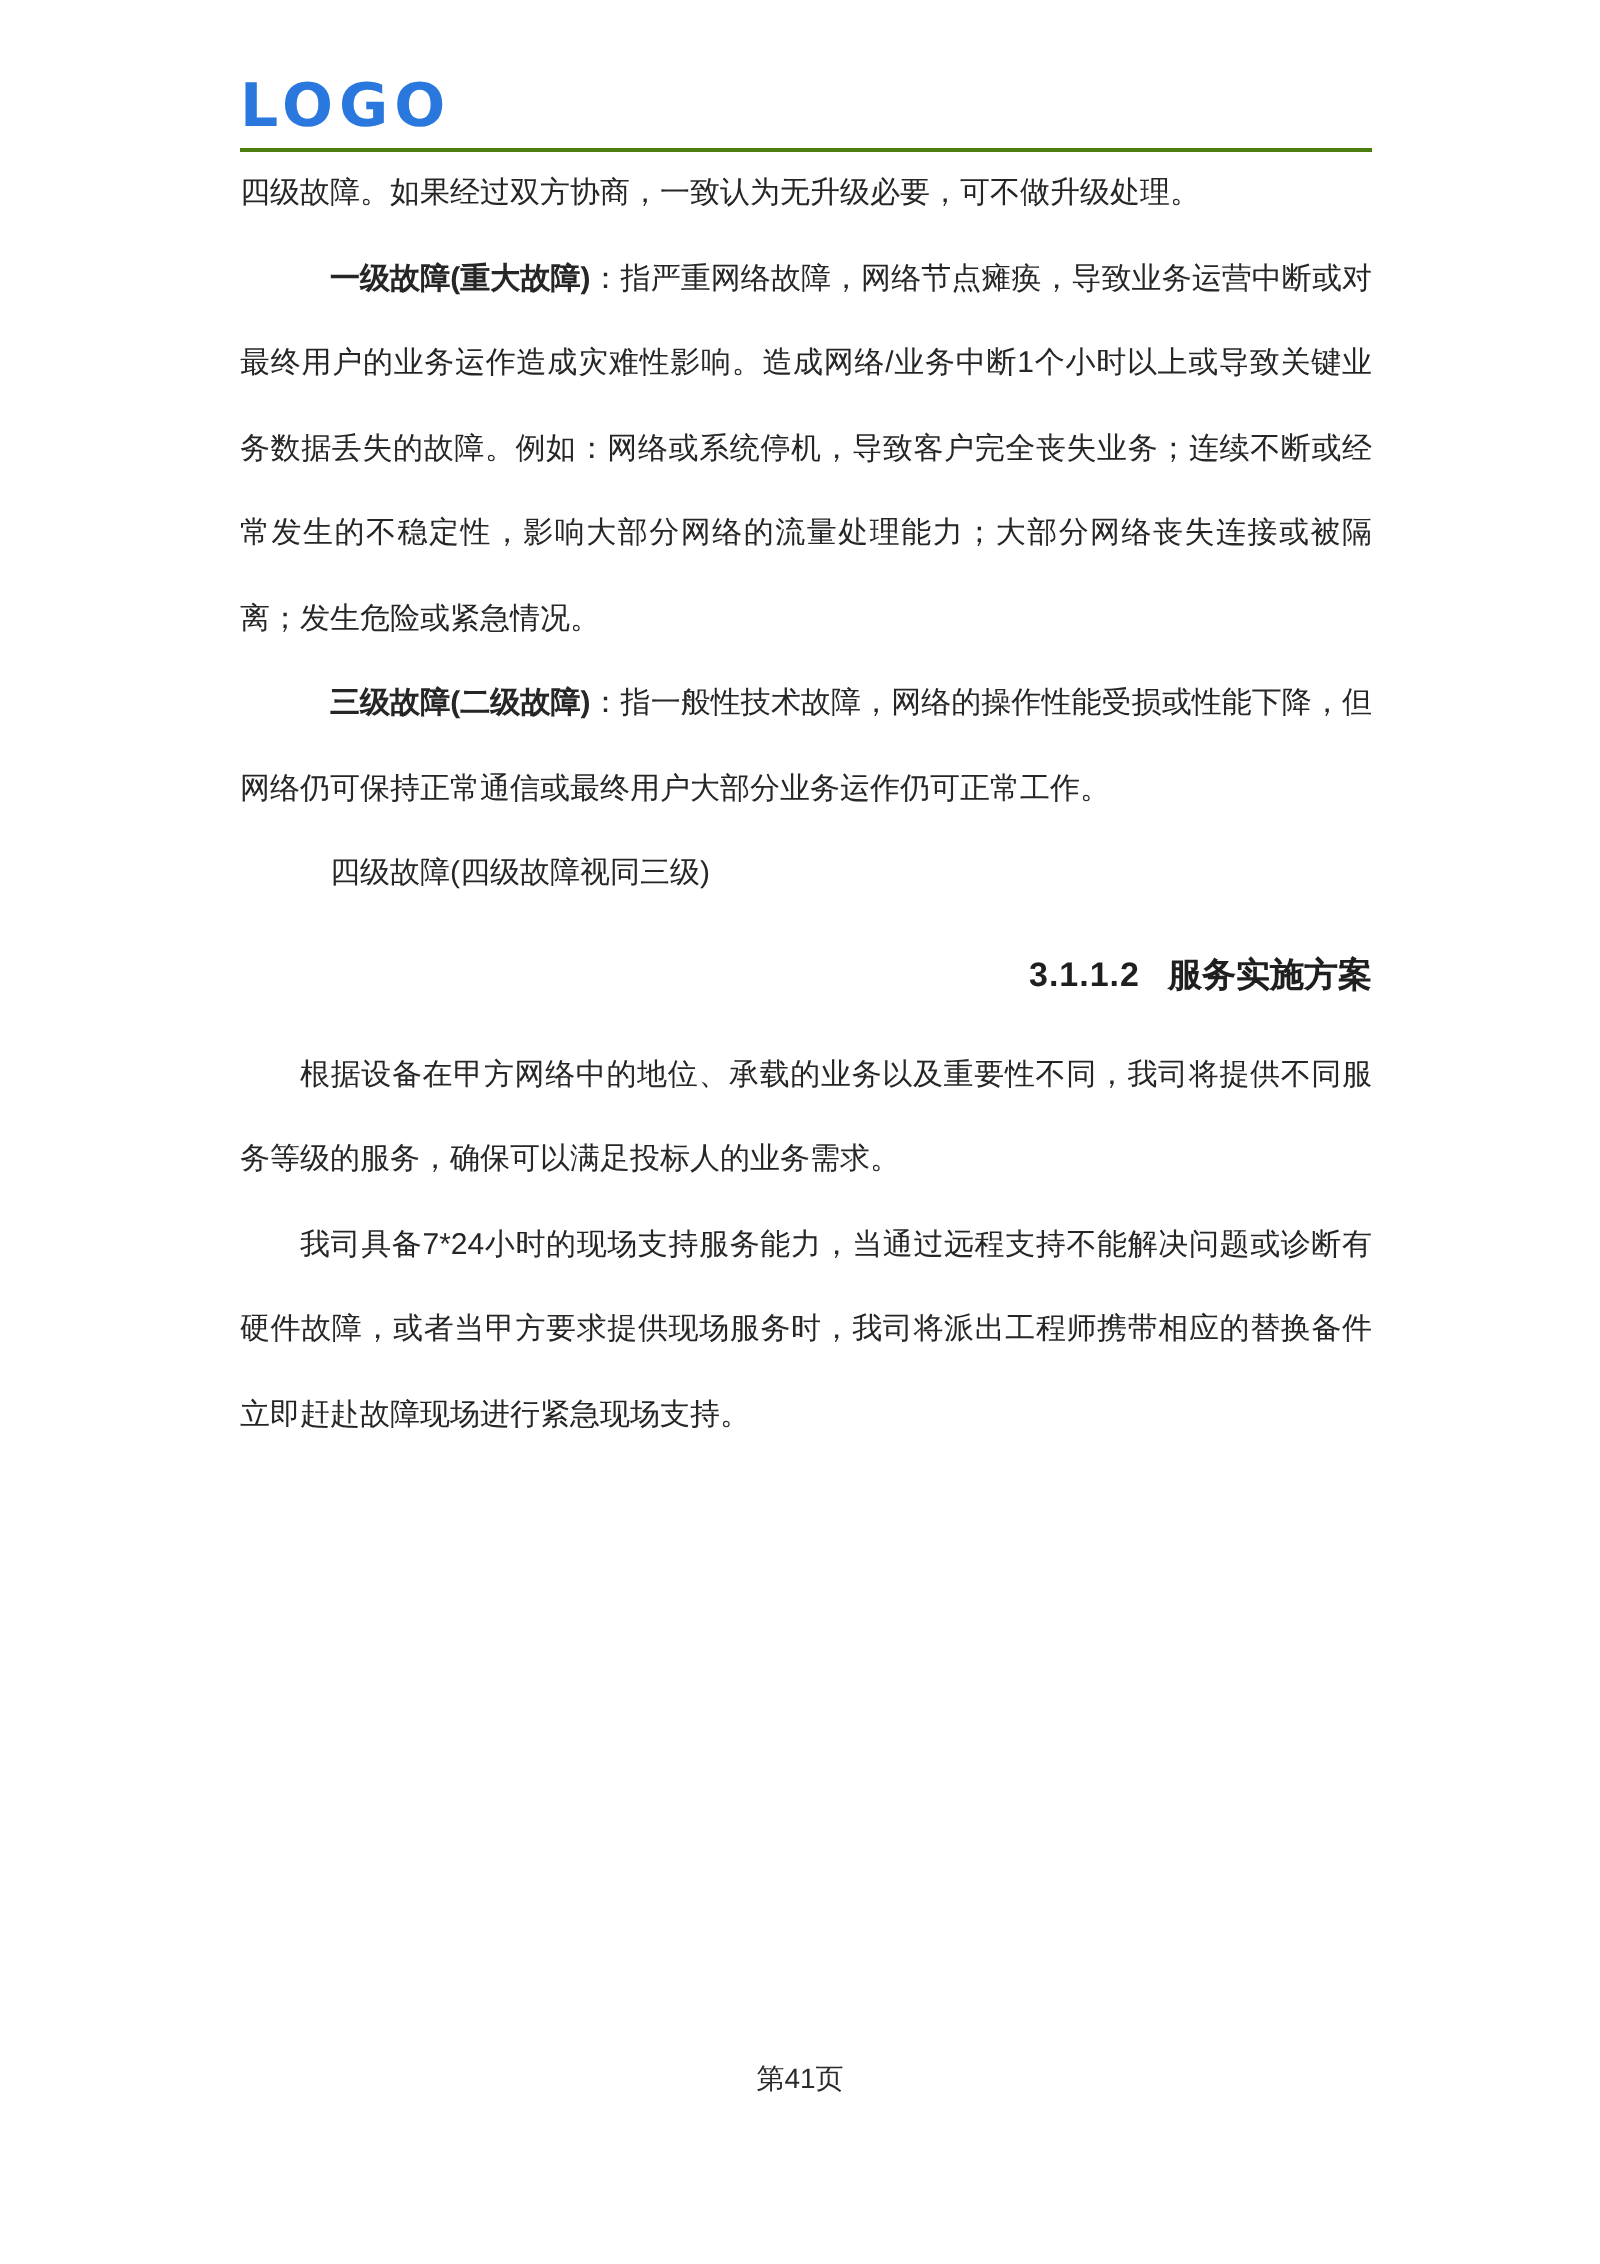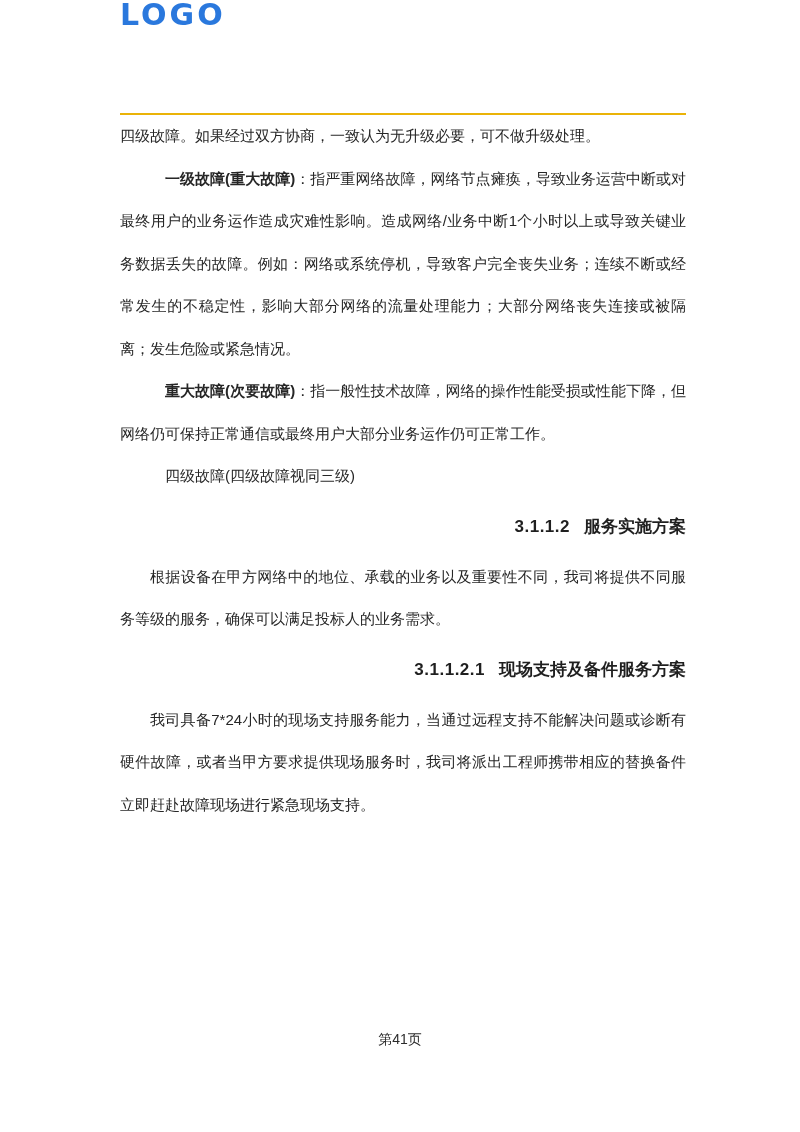--- a/index.html
+++ b/index.html
@@ -12,23 +12,24 @@
     width: 800px;
     height: 1132px;
     background: #ffffff;
     overflow: hidden;
     font-family: "Liberation Sans", "DejaVu Sans", sans-serif;
     color: #262626;
   }
   .header {
     box-sizing: border-box;
     margin: 0 114px 0 120px;
-    height: 115px;
-    border-bottom: 2px solid #eab308;
+    height: 76px;
+    border-bottom: 2px solid #4d7c0f;
     display: flex;
+    align-items: flex-end;
     padding-bottom: 5px;
   }
   .logo {
     font-family: "DejaVu Sans", sans-serif;
     font-size: 30px;
     font-weight: 900;
     letter-spacing: 3px;
     color: #2a78dd;
     line-height: 1;
   }
@@ -84,29 +85,28 @@
     <div class="logo">LOGO</div>
   </div>
 
   <div class="content">
 
     <p class="para">四级故障。如果经过双方协商，一致认为无升级必要，可不做升级处理。</p>
 
     <p class="para indent-lg"><span class="lead">一级故障(重大故障)</span><span>：指严重网络故障，网络节点瘫痪，导致业务运营中断或对最终用户的业务运作造成灾难性影响。造成网络/业务中断1个小时以上或导致关键业务数据丢失的故障。例如：网络或系统停机，导致客户完全丧失业务；连续不断或经常发生的不稳定性，影响大部分网络的流量处理能力；大部分网络丧失连接或被隔离；发生危险或紧急情况。</span></p>
 
 
-    <p class="para indent-lg"><span class="lead">重大故障(次要故障)</span><span>：指一般性技术故障，网络的操作性能受损或性能下降，但网络仍可保持正常通信或最终用户大部分业务运作仍可正常工作。</span></p>
+    <p class="para indent-lg"><span class="lead">三级故障(二级故障)</span><span>：指一般性技术故障，网络的操作性能受损或性能下降，但网络仍可保持正常通信或最终用户大部分业务运作仍可正常工作。</span></p>
 
     <p class="para indent-lg">四级故障(四级故障视同三级)</p>
 
     <h3 class="heading"><span class="hnum">3.1.1.2</span><span>服务实施方案</span></h3>
 
     <p class="para indent-sm">根据设备在甲方网络中的地位、承载的业务以及重要性不同，我司将提供不同服务等级的服务，确保可以满足投标人的业务需求。</p>
 
-    <h3 class="heading"><span class="hnum">3.1.1.2.1</span><span>现场支持及备件服务方案</span></h3>
 
     <p class="para indent-sm">我司具备7*24小时的现场支持服务能力，当通过远程支持不能解决问题或诊断有硬件故障，或者当甲方要求提供现场服务时，我司将派出工程师携带相应的替换备件立即赶赴故障现场进行紧急现场支持。</p>
 
   </div>
 
   <div class="footer">
     <span>第41页</span>
   </div>
 
 

